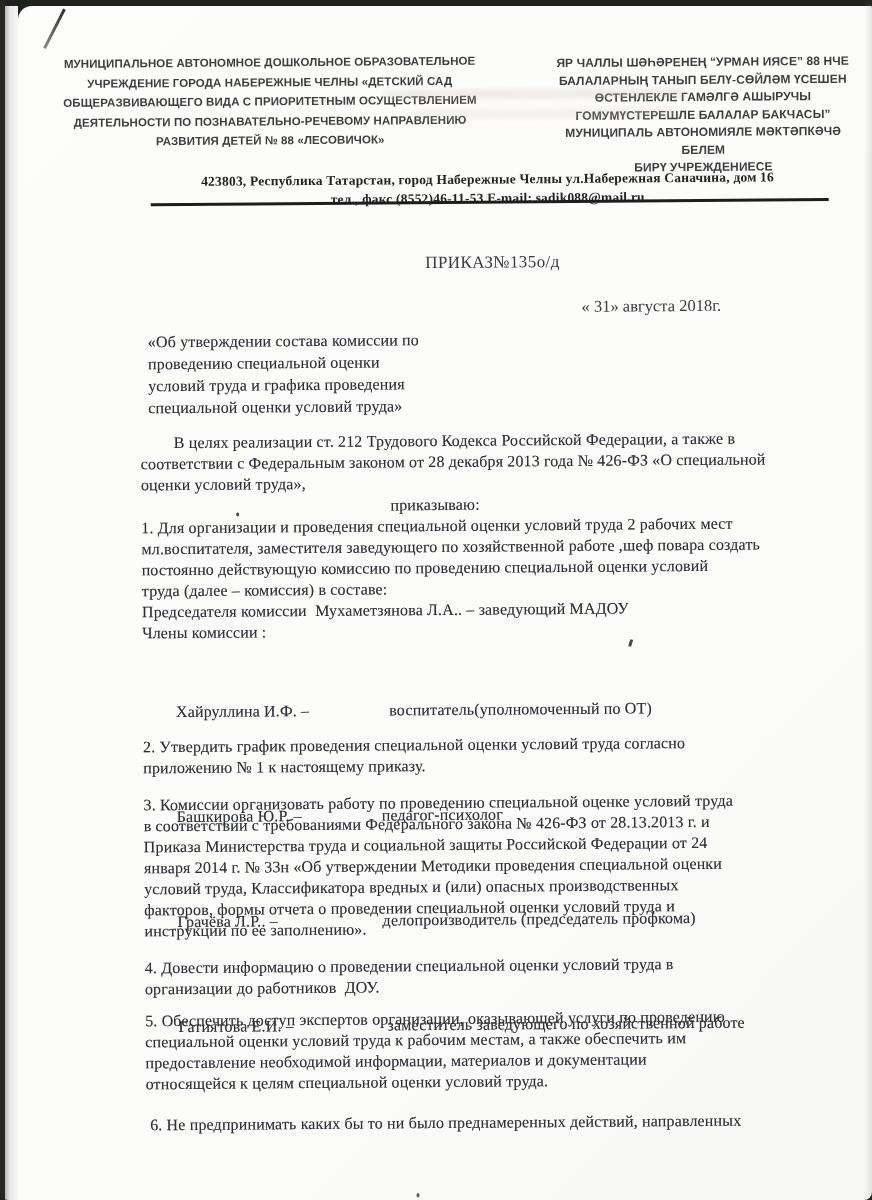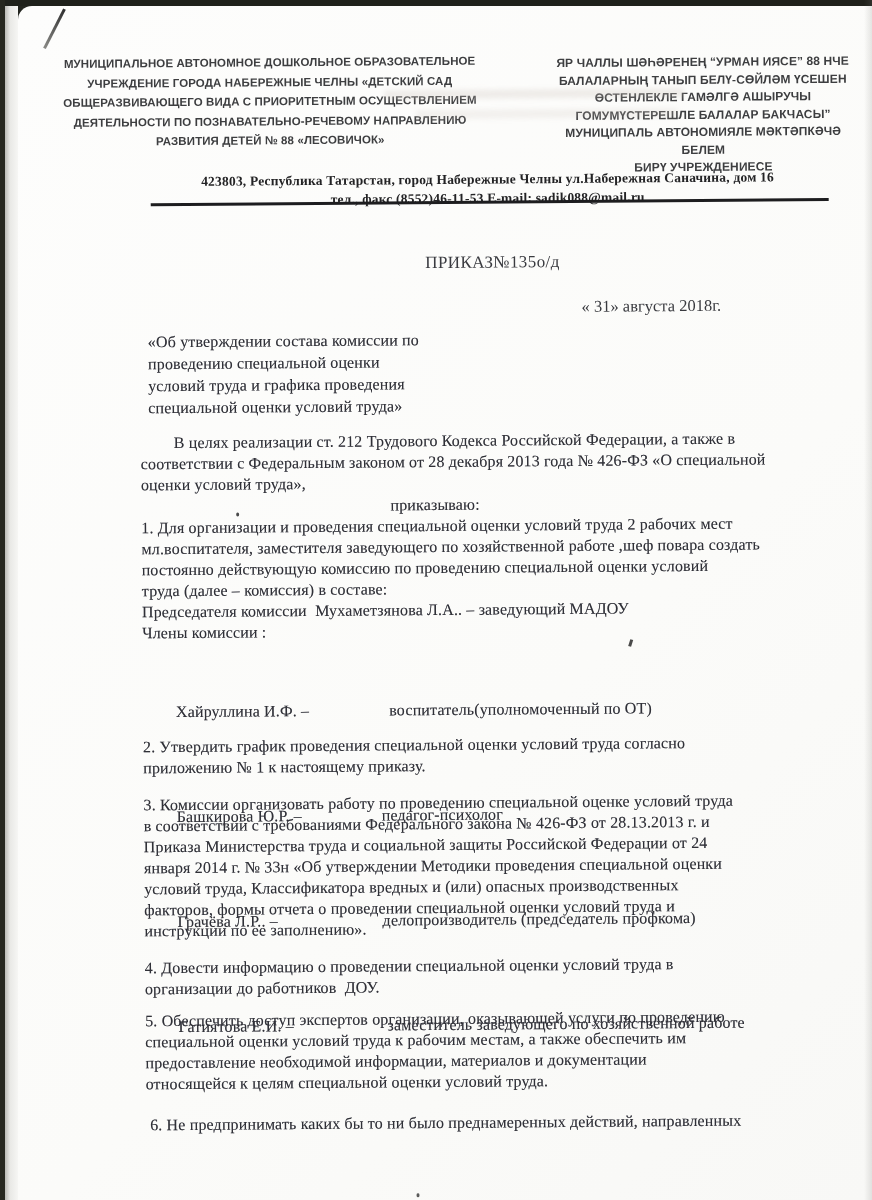--- a/index.html
+++ b/index.html
@@ -1,18 +1,18 @@
 <!DOCTYPE html>
 <html><head>
 <meta charset="utf-8">
 <style>
   html,body{margin:0;padding:0;}
   body{width:872px;height:1200px;overflow:hidden;background:#23251f;position:relative;
        font-family:"Liberation Serif", serif;}
-  .scan{position:absolute;inset:0;width:872px;height:1200px;overflow:hidden;}
+  .scan{position:absolute;inset:0;width:872px;height:1200px;overflow:hidden;border-radius:8px;}
   
   .edge-top{position:absolute;left:0;top:0;width:872px;height:6px;background:#1f211b;}
   .edge-left-dark{position:absolute;left:0;top:0;width:5px;height:1200px;background:#26271f;}
   .edge-left-gutter{position:absolute;left:5px;top:6px;width:13px;height:1194px;
       background:linear-gradient(90deg,#b9b9b4,#e9e9e6 40%,#f6f6f4);}
   .paper{position:absolute;left:18px;top:6px;width:854px;height:1194px;
       background:linear-gradient(135deg,#fdfdfc 0%,#fbfbf9 60%,#f8f8f6 100%);
       border-radius:14px 0 0 0;}
   .edge-right-shade{position:absolute;right:0;top:0;width:8px;height:1200px;
       background:linear-gradient(270deg,rgba(120,120,115,.18),rgba(120,120,115,0));}

